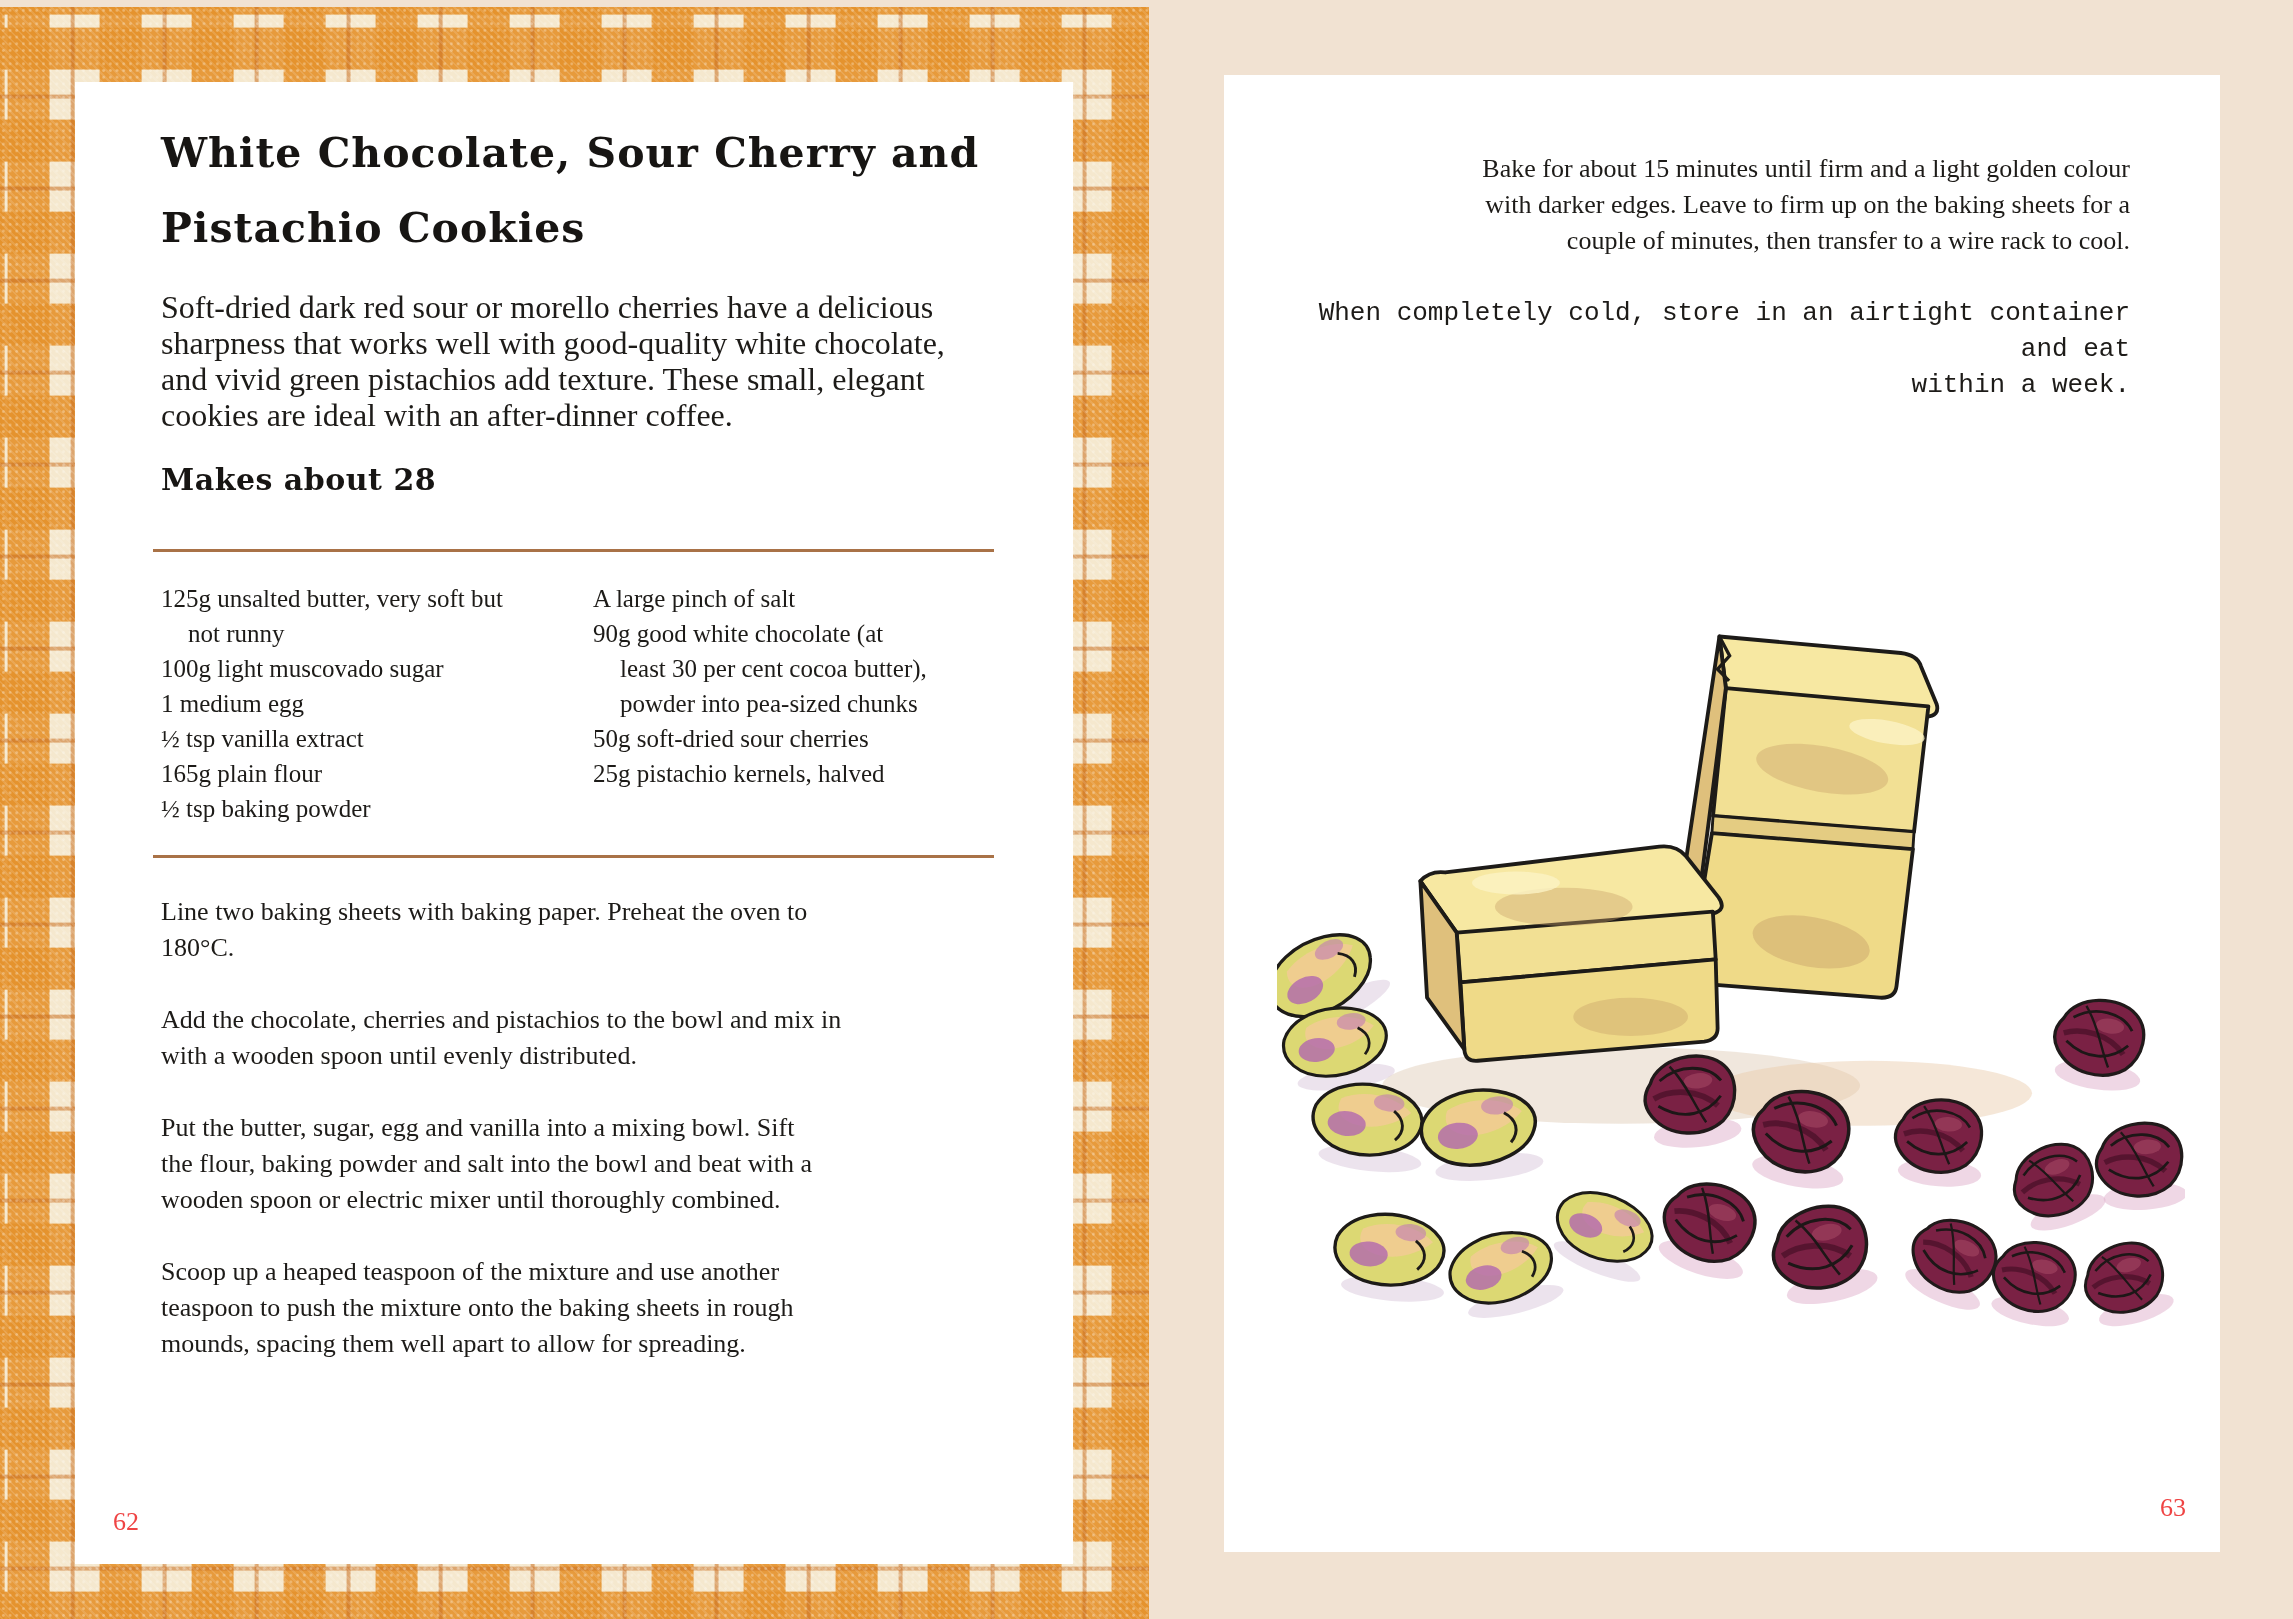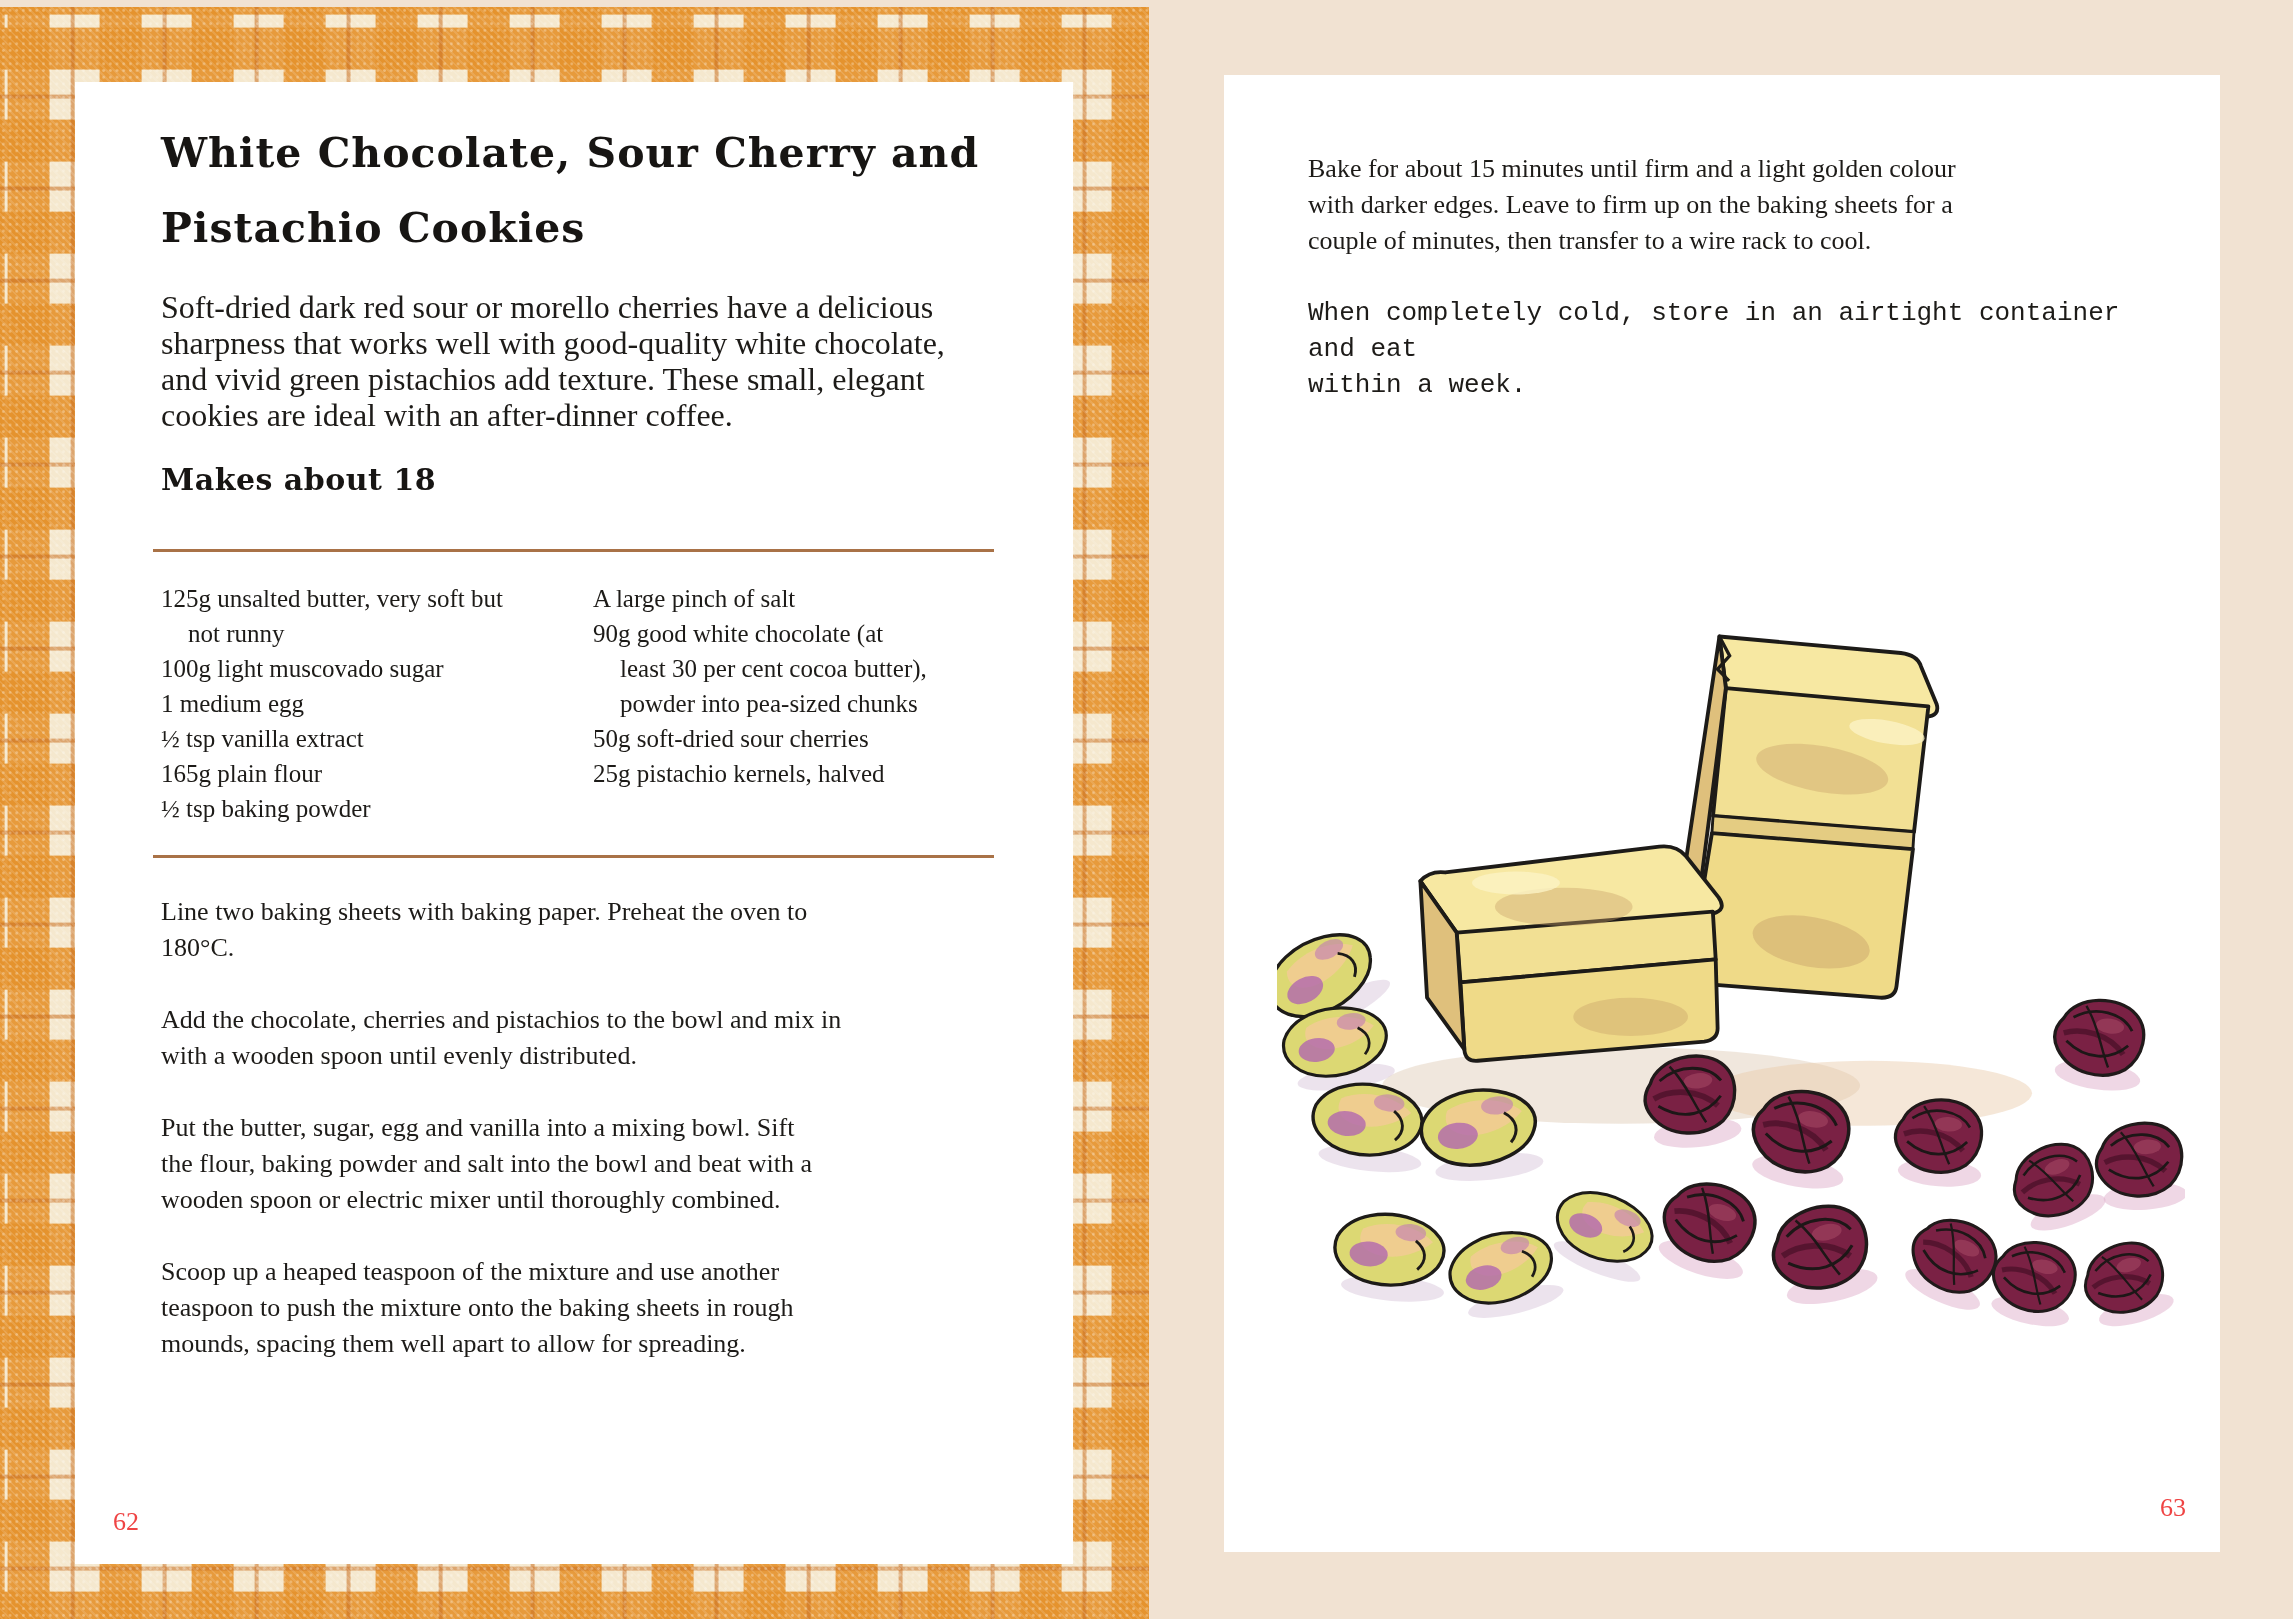--- a/index.html
+++ b/index.html
@@ -49,38 +49,38 @@
   .pagenum{position:absolute;font-size:26px;color:#ef4444;text-align:center;}
   .pagenum.left{left:38px;bottom:27px;}
   .pagenum.right{right:34px;bottom:29px;}
   
   .page-right{
     position:absolute;left:1149px;top:0;width:1144px;height:1619px;background:#f1e2d2;
   }
   .panel-right{
     position:absolute;left:75px;top:75px;width:996px;height:1477px;background:#ffffff;
   }
-  .panel-right .content{padding:76px 57px 0 84px;}
+  .panel-right .content{padding:76px 57px 0 84px;text-align:right;}
   .panel-right p{margin:0;font-size:26px;line-height:36px;white-space:pre-line;width:822px;}
   .panel-right p + p{margin-top:36px;font-family:Liberation Mono, monospace;}
   .illustration{position:absolute;left:53px;top:521px;}
 </style>
 </head>
 <body>
 
 <div class="page-left">
   <div class="panel-left">
     <div class="content">
       <h1 class="recipe-title">White Chocolate, Sour Cherry and
 Pistachio Cookies</h1>
       <p class="intro">Soft-dried dark red sour or morello cherries have a delicious
 sharpness that works well with good-quality white chocolate,
 and vivid green pistachios add texture. These small, elegant
 cookies are ideal with an after-dinner coffee.</p>
-      <div class="yield">Makes about 18</div>
+      <div class="yield">Makes about 28</div>
       <div class="rule top"></div>
       <div class="ingredients">
         <div class="ing-col-left">
           <div class="ing-line">125g unsalted butter, very soft but</div>
           <div class="ing-line hang">not runny</div>
           <div class="ing-line">100g light muscovado sugar</div>
           <div class="ing-line">1 medium egg</div>
           <div class="ing-line">½ tsp vanilla extract</div>
           <div class="ing-line">165g plain flour</div>
           <div class="ing-line">½ tsp baking powder</div>

